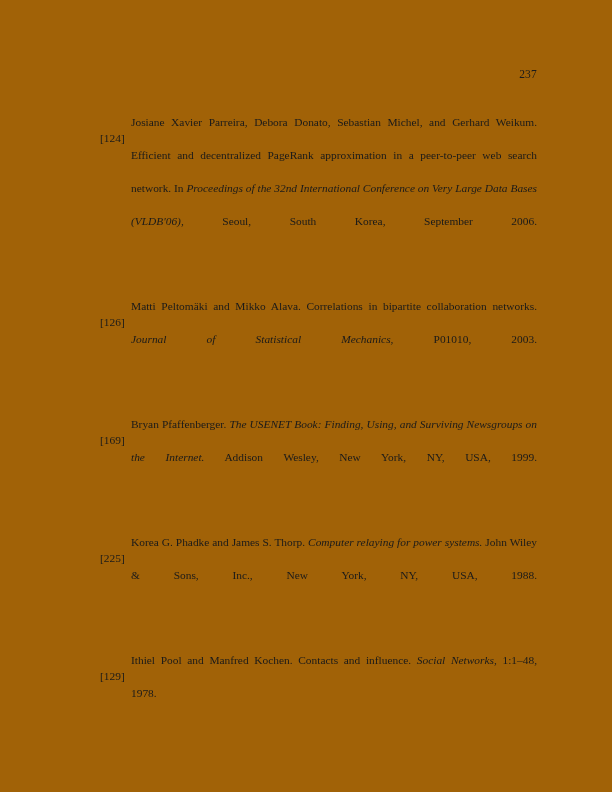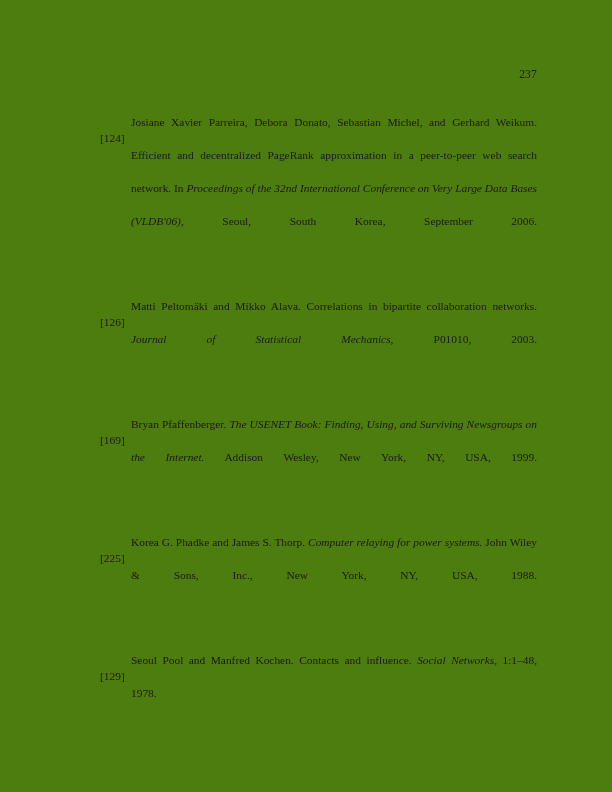--- a/index.html
+++ b/index.html
@@ -11,21 +11,21 @@
     width: 612px;
     height: 792px;
     position: relative;
     font-family: "Liberation Serif", "DejaVu Serif", serif;
     color: #1a1a1a;
     overflow: hidden;
   }
   .page {
     position: absolute;
     inset: 0;
-    background: #4d7c0f;
+    background: #a16207;
   }
   .page-number {
     position: absolute;
     top: 68px;
     left: 0;
     width: 537px;
     text-align: right;
     font-size: 11.5px;
     letter-spacing: 0.2px;
     color: #1a1a1a;
@@ -91,16 +91,16 @@
       <div class="bibentry">
         <span class="label">[169]</span>
         <span class="body"><span>Bryan Pfaffenberger. </span><em>The USENET Book: Finding, Using, and Surviving Newsgroups on the Internet.</em><span> Addison Wesley, New York, NY, USA, 1999.</span></span>
       </div>
       <div class="bibentry">
         <span class="label">[225]</span>
         <span class="body"><span>Korea G. Phadke and James S. Thorp. </span><em>Computer relaying for power systems.</em><span> John Wiley &amp; Sons, Inc., New York, NY, USA, 1988.</span></span>
       </div>
       <div class="bibentry">
         <span class="label">[129]</span>
-        <span class="body"><span>Seoul Pool and Manfred Kochen. Contacts and influence. </span><em>Social Networks</em><span>, 1:1–48, 1978.</span></span>
+        <span class="body"><span>Ithiel Pool and Manfred Kochen. Contacts and influence. </span><em>Social Networks</em><span>, 1:1–48, 1978.</span></span>
       </div>
     </div>
 </div>
 
 </body></html>

